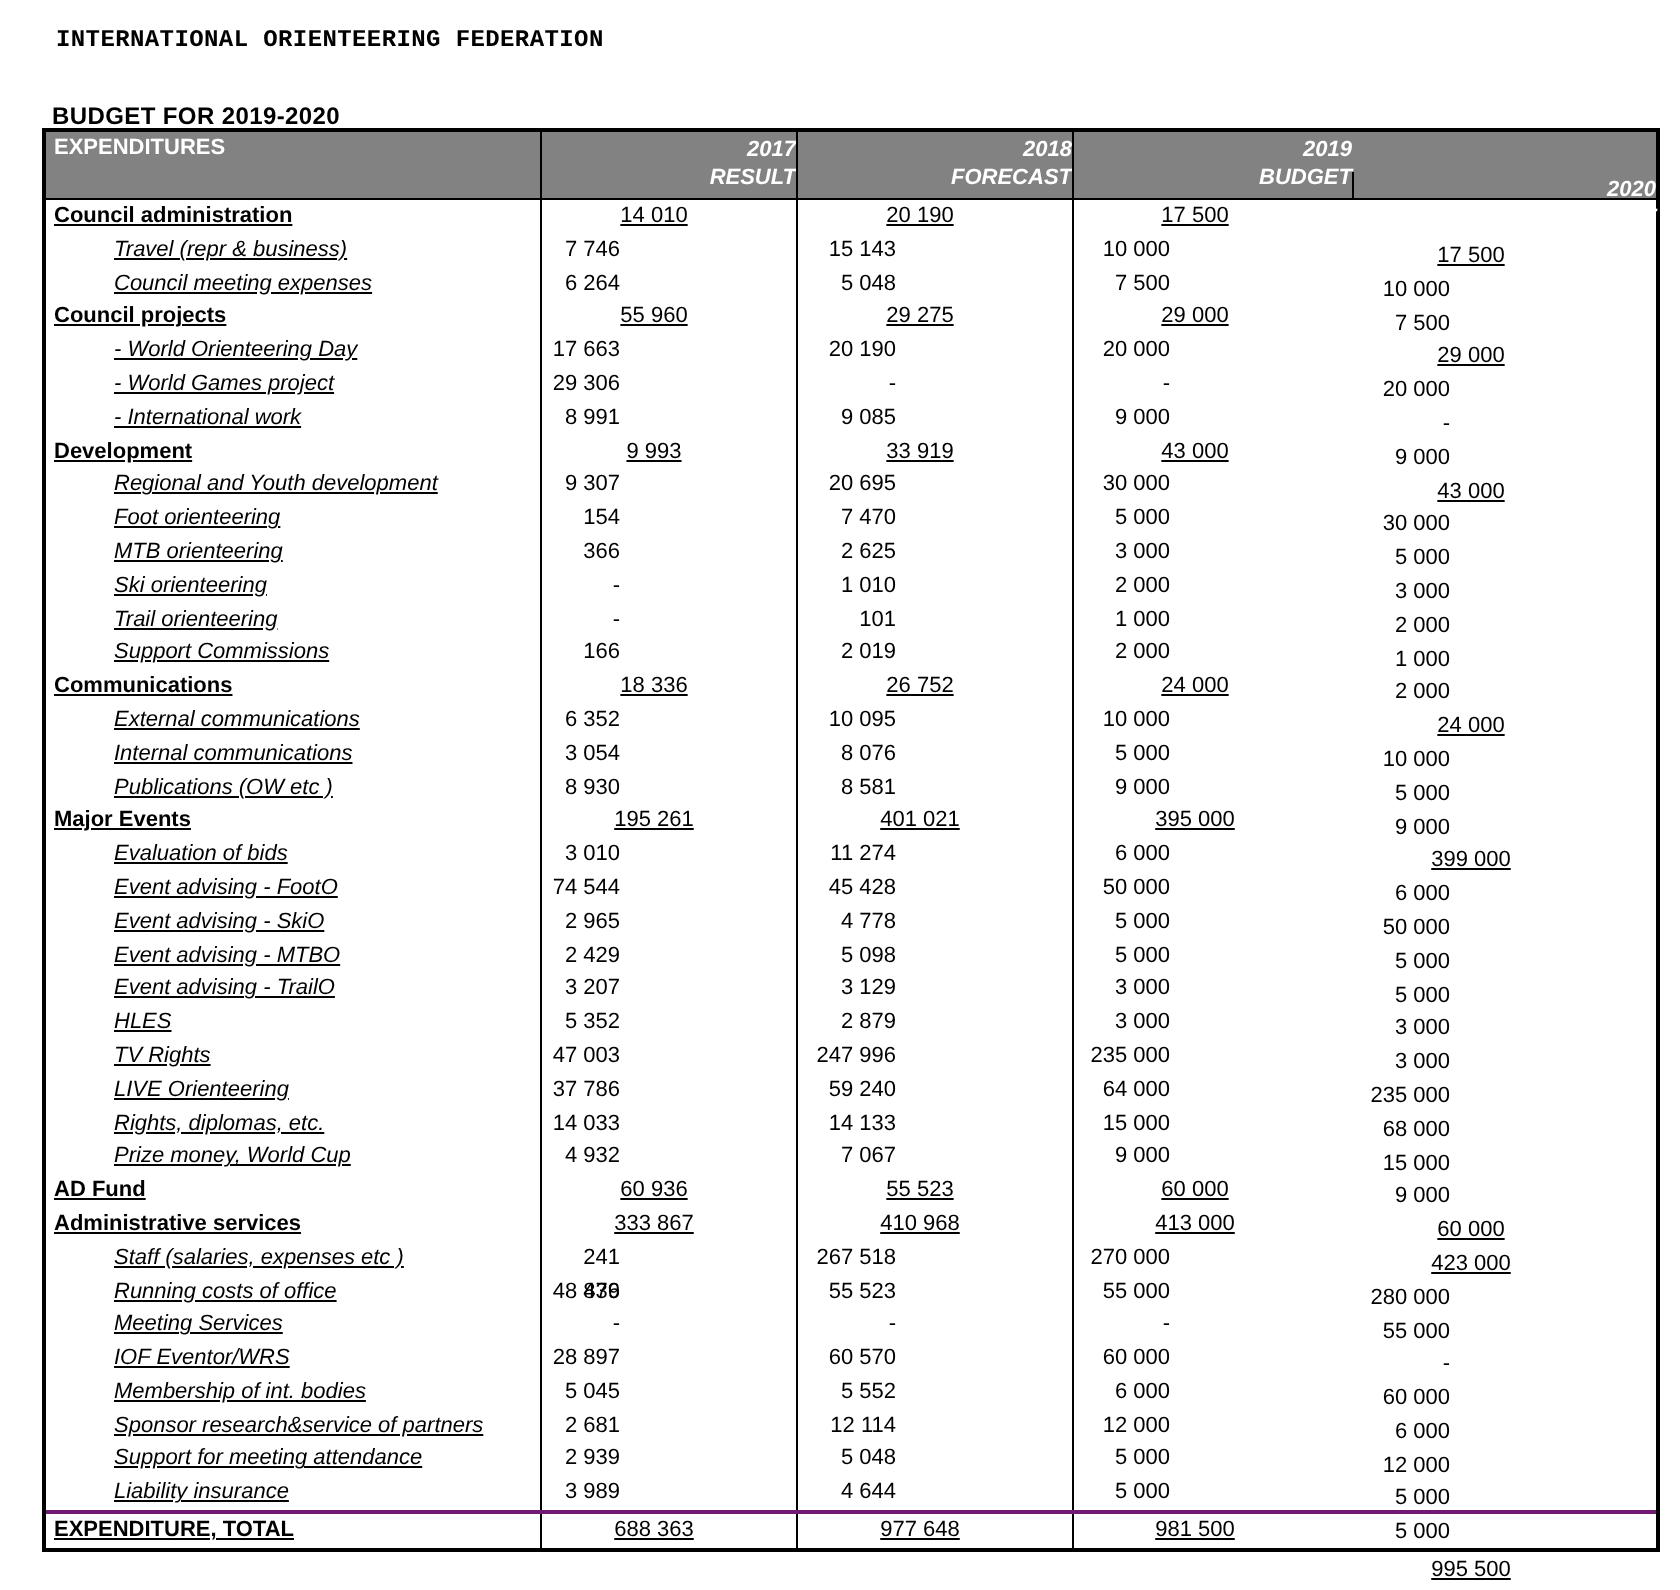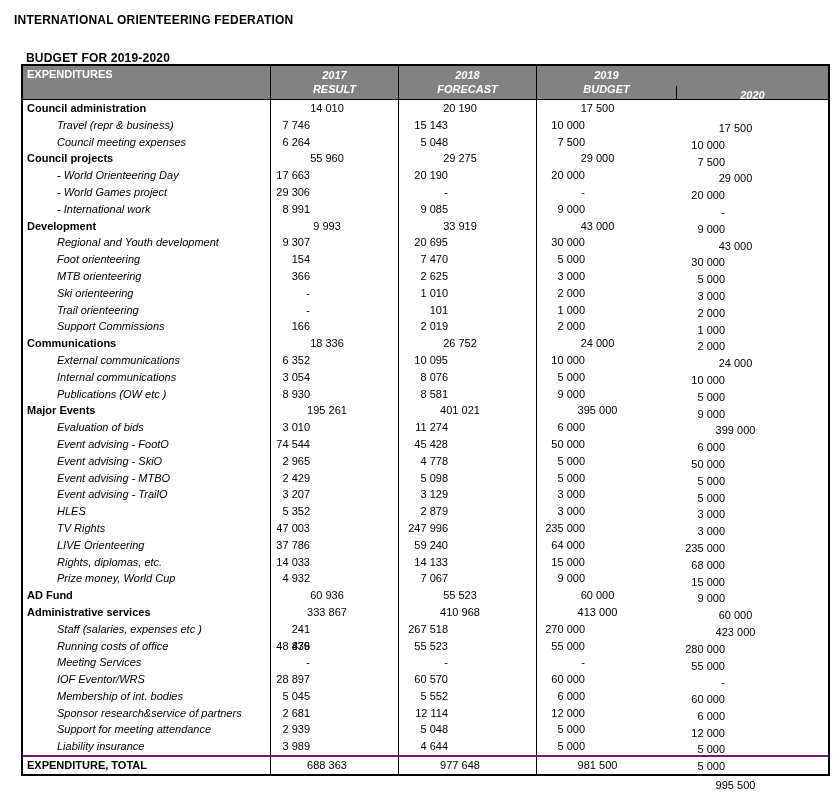--- a/index.html
+++ b/index.html
@@ -3,22 +3,22 @@
 <meta charset="utf-8">
 <style>
   html, body { margin:0; padding:0; background:#ffffff; }
   body {
     width:840px; height:795px; position:relative;
     font-family:"Liberation Sans", sans-serif;
     color:#000000;
     -webkit-font-smoothing:antialiased;
   }
   .doc-title {
-    position:absolute; left:14px; top:13px;
-    font-size:12px; font-weight:bold; letter-spacing:0.2px;
+    position:absolute; left:28px; top:13px;
+    font-size:12px; font-weight:bold; letter-spacing:0.2px;font-family:Liberation Mono, monospace;
   }
   .doc-subtitle {
     position:absolute; left:26px; top:51px;
     font-size:12px; font-weight:bold; letter-spacing:0.2px;
   }
   .budget-table {
     position:absolute; left:21px; top:64px; width:809px;
     border:2px solid #000; box-sizing:border-box;
     font-size:11px;
   }
@@ -30,25 +30,25 @@
   .cell.label { width:247px; }
   .cell.c1 { width:128px; }
   .cell.c2 { width:138px; }
   .cell.c3 { width:140px; }
   .cell.c4 { width:152px; flex:1;margin-top:20px; }
   .cell.num { border-left:1px solid #000; }
   .hcell-label {
     display:flex; align-items:flex-end;
     padding:0 0 19px 4px; font-weight:bold;
   }
-  .hcell { text-align:center; padding-top:2px; }
+  .hcell { text-align:right; padding-top:2px; }
   .hyear, .htype {
     font-weight:bold; font-style:italic; line-height:14px;
   }
-  .row { display:flex; height:16.8px; line-height:16.8px; }
+  .row { display:flex; height:16.8px; line-height:16.8px;text-decoration:underline; }
   .row .cell.label { padding-left:4px; white-space:nowrap; overflow:hidden; }
   .row.category .cell.label { font-weight:bold; }
   .row.item .cell.label { padding-left:34px; font-style:italic; }
   .row.total { border-top:2px solid #701a75; }
   .row.total .cell.label { font-weight:bold; }
   
   .row.item .num { text-align:left; }
   .row.item .num .val { display:inline-block; text-align:right; }
   .row.item .num.c1 .val { width:39px; }
   .row.item .num.c2 .val { width:49px; }

